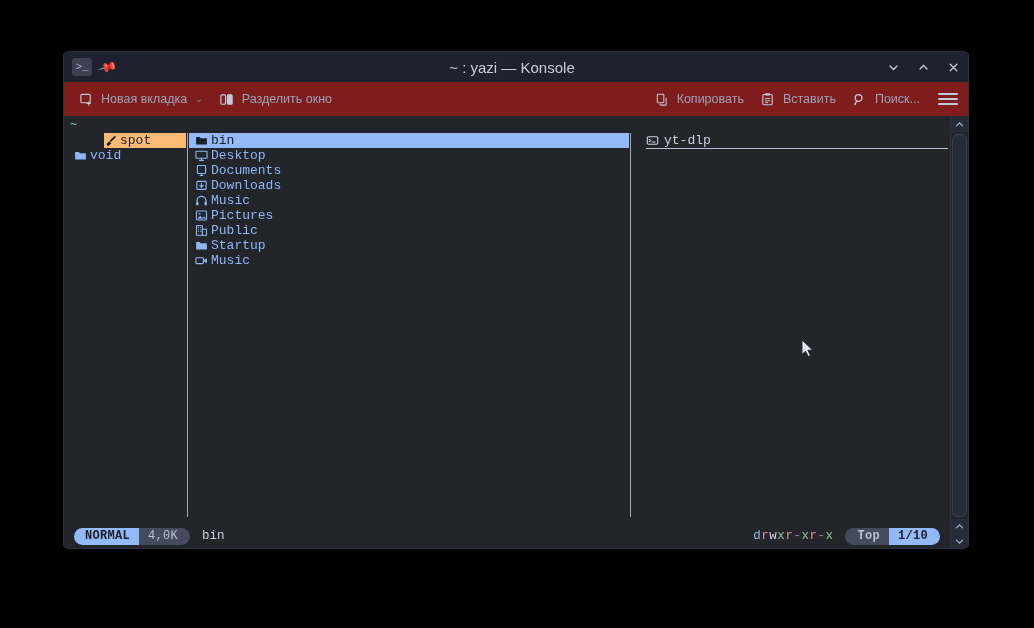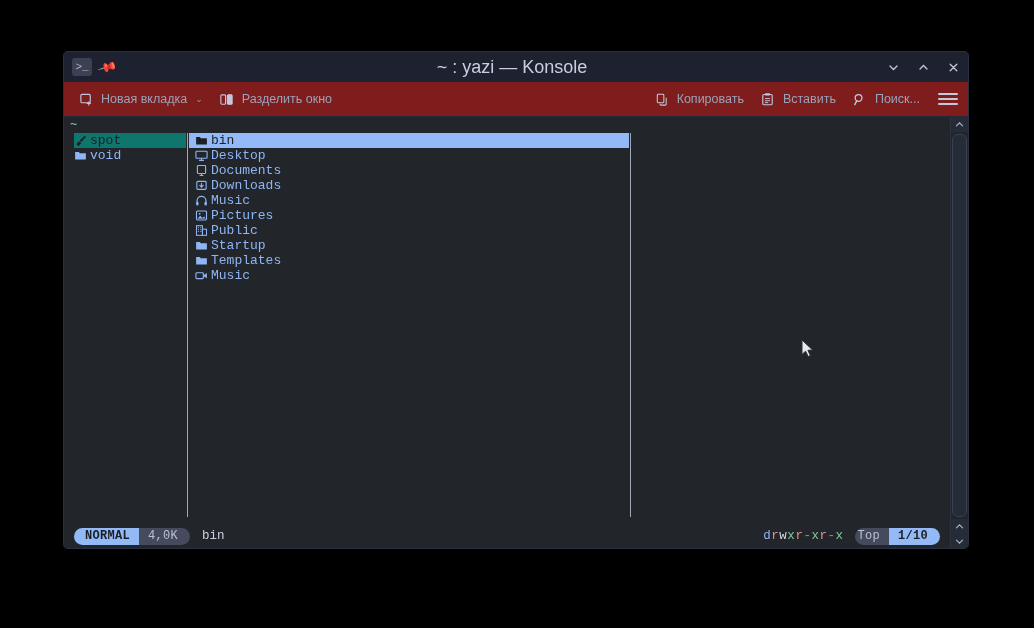--- a/index.html
+++ b/index.html
@@ -60,21 +60,21 @@
     color: #c3cade;
     font-size: 13px;
     line-height: 1;
     transform: rotate(30deg);
   }
   .tb-title {
     position: absolute;
     left: 0; right: 8px;
     text-align: center;
     color: #c8cee0;
-    font-size: 18px;
+    font-size: 15px;
     pointer-events: none;
   }
   .tb-right {
     position: absolute;
     right: 6px;
     display: flex;
     align-items: center;
     gap: 12px;
   }
   .tb-btn {
@@ -200,21 +200,22 @@
 
   .frow.sel {
     background: #93b9f7;
     color: #1c1f24;
   }
   .frow.sel .ficon { color: #1c1f24; }
 
   .pane-current .frow { padding-left: 6px; }
 
   .pane-parent .frow.sel {
-    background: #0f766e;
+    background: #fdba74;
+    margin-left: 30px;
   }
 
   .preview-line {
     display: flex;
     align-items: center;
     height: 15px;
     line-height: 15px;
     color: #c9cfe0;
     border-bottom: 1px solid #b9c0d4;
     width: 302px;
@@ -276,22 +277,22 @@
   }
   .perm .p-d { color: #8fb5f5; }
   .perm .p-r { color: #e88f8f; }
   .perm .p-w { color: #d4d8e4; }
   .perm .p-x { color: #86c79a; }
   .perm .p-dash { color: #8a90a3; }
   .badge.pos-left {
     background: #454b5c;
     color: #b9c0d4;
     border-radius: 9px 0 0 9px;
-    font-weight: normal;
-    padding-left: 2px;
+    font-weight: bold;
+    padding-left: 12px;
   }
   .badge.pos-right {
     background: #93b9f7;
     color: #1c1f24;
     border-radius: 0 9px 9px 0;
     padding-right: 12px;
   }
 
   
   .scrollbar {
@@ -534,43 +535,47 @@
 
             <div class="frow">
               <span class="ficon">
                 <svg width="13" height="13" viewBox="0 0 14 14">
                     <path d="M1.2 3.3 h4 l1.1 1.3 h6.5 v6.6 h-11.6 z" fill="currentColor"></path>
                   </svg>
               </span>
               <span class="fname">Startup</span>
             </div>
 
-            <div class="frow">
-              <span class="ficon">
-                <svg width="13" height="13" viewBox="0 0 14 14">
-                    <path d="M1.2 3.3 h4 l1.1 1.3 h6.5 v6.6 h-11.6 z" fill="currentColor"></path>
-                  </svg>
-              </span>
-              <span class="fname">Templates</span>
-            </div>
 
             <div class="frow">
               <span class="ficon">
                 <svg width="13" height="13" viewBox="0 0 14 14">
                   <rect x="1" y="4" width="8" height="6.4" rx="0.9" stroke="currentColor" stroke-width="1.2" fill="none"></rect>
                   <path d="M9.6 6.4 L12.8 4.4 v5.6 L9.6 8 z" fill="currentColor"></path>
                 </svg>
               </span>
               <span class="fname">Music</span>
             </div>
 
           </div>
 
           <div class="pane-div"></div>
 
+          <div class="pane pane-preview">
+            <div class="preview-line">
+              <span class="ficon">
+                <svg width="13" height="13" viewBox="0 0 14 14">
+                  <rect x="1.4" y="3" width="11.2" height="8" rx="1.2" stroke="currentColor" stroke-width="1.2" fill="none"></rect>
+                  <path d="M3.3 5.6 L5.2 7 L3.3 8.4" stroke="currentColor" stroke-width="1.1" fill="none" stroke-linecap="round"></path>
+                  <path d="M6.4 8.6 h3.4" stroke="currentColor" stroke-width="1.1" stroke-linecap="round"></path>
+                </svg>
+              </span>
+              <span class="fname">yt-dlp</span>
+            </div>
+          </div>
 
         </div>
 
         <div class="yazi-status">
           <div class="badge-group">
             <span class="badge mode">NORMAL</span>
             <span class="badge size">4,0K</span>
           </div>
           <span class="status-name">bin</span>
 

